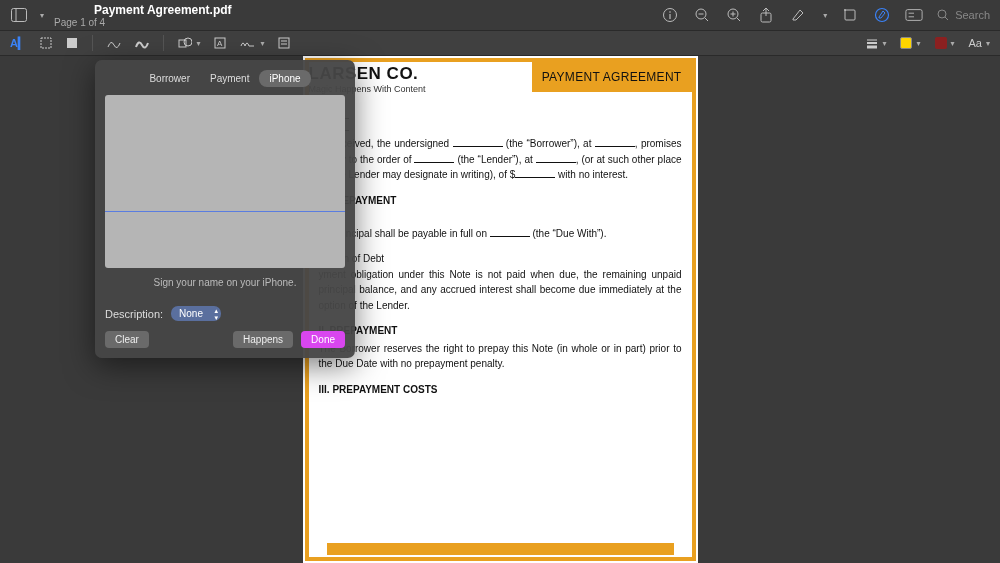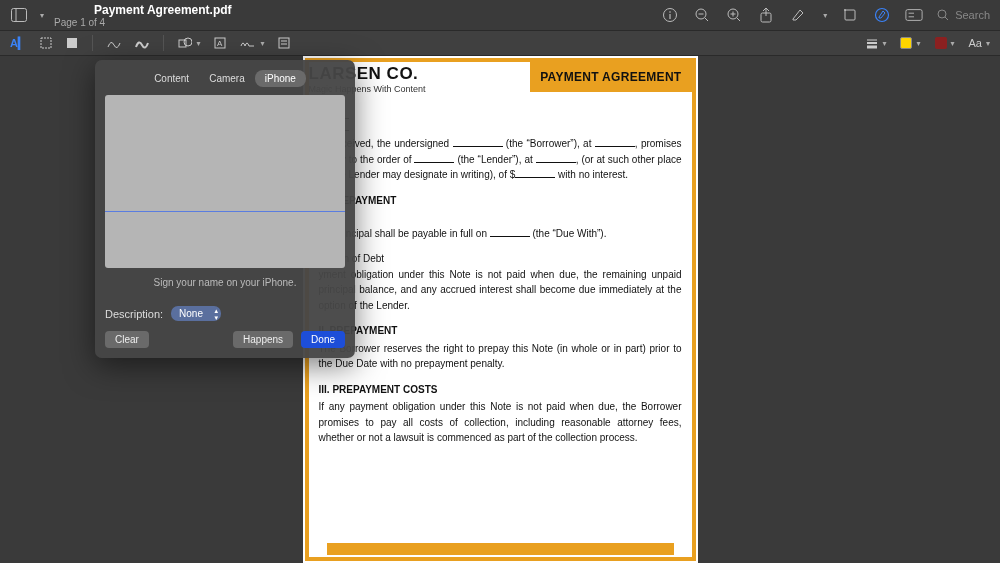--- a/index.html
+++ b/index.html
@@ -25,21 +25,21 @@
   .divider-v { width: 1px; height: 16px; background: #555; }
 
   
   .doc-area { position: absolute; top: 56px; left: 0; right: 0; bottom: 0; background: #3a3a3a; display: flex; justify-content: center; }
   .page { width: 395px; background: #fff; position: relative; padding: 2px; }
   .page-border { border: 4px solid #e9a020; height: 100%; position: relative; overflow: hidden; }
   .page-header { display: flex; align-items: flex-start; }
   .company { padding: 2px 0 6px 0; flex: 1; }
   .company h1 { font-size: 17px; font-weight: 800; letter-spacing: 0.5px; color: #111; }
   .company .tag { font-size: 9px; color: #333; }
-  .pa-badge { background: #e9a020; color: #111; font-weight: 700; font-size: 12px; padding: 8px 10px; letter-spacing: 0.3px; }
+  .pa-badge { background: #e9a020; color: #111; font-weight: 400; font-size: 12px; padding: 8px 10px; letter-spacing: 0.3px; }
   .page-body { padding: 8px 10px; font-size: 10px; color: #111; line-height: 1.55; text-align: justify; }
   .page-body p { margin-bottom: 10px; }
   .page-body h3 { font-size: 10px; margin-bottom: 2px; font-weight: 700; }
   .sub { font-size: 10px; }
   .blank-line { display: inline-block; border-bottom: 1px solid #111; height: 9px; }
   .bl-30 { width: 30px; } .bl-40 { width: 40px; } .bl-50 { width: 50px; }
   .footer-bar { position: absolute; bottom: 2px; left: 18px; right: 18px; height: 12px; background: #e9a020; }
 
   
   .sig-panel { position: absolute; top: 60px; left: 95px; width: 260px; background: rgba(70,70,70,0.96); border-radius: 7px; box-shadow: 0 8px 30px rgba(0,0,0,0.5); padding: 10px 10px 10px 10px; color: #ddd; font-size: 11px; }
@@ -49,21 +49,21 @@
   .seg-item.active { background: #6a6a6a; border-radius: 8px; color: #fff; }
   .sig-canvas { width: 100%; height: 173px; background: #b5b5b5; border-radius: 3px; position: relative; overflow: hidden; }
   .sig-line { position: absolute; left: 0; right: 0; top: 116px; height: 1px; background: #5a7de0; }
   .sig-caption { text-align: center; color: #bbb; font-size: 10px; margin: 9px 0 18px 0; }
   .sig-row { display: flex; align-items: center; gap: 8px; margin-bottom: 10px; }
   .sig-select { background: #5a6f9e; color: #fff; font-size: 10px; padding: 2px 18px 2px 8px; border-radius: 7px; position: relative; }
   .sig-select::after { content: ""; position: absolute; right: 4px; top: 3px; width: 8px; height: 8px; }
   .sel-arrows { position: absolute; right: 3px; top: 1px; font-size: 7px; line-height: 7px; color: #fff; display: flex; flex-direction: column; }
   .sig-buttons { display: flex; justify-content: space-between; align-items: flex-start; }
   .btn { background: #6a6a6a; color: #eee; font-size: 10px; padding: 3px 10px; border-radius: 4px; }
-  .btn.primary { background: #1d4ed8; color: #fff; }
+  .btn.primary { background: #d946ef; color: #fff; }
   .btn-group { display: flex; gap: 8px; }
 
   .chev { font-size: 8px; margin-left: 2px; color: #aaa; }
   svg { display: block; }
 </style>
 </head>
 <body>
 
 <div class="titlebar">
   <div class="left">
@@ -234,32 +234,31 @@
           <span>ue received, the undersigned </span><span class="blank-line bl-50"></span><span> (the “Borrower”), at </span><span class="blank-line bl-40"></span><span>, promises to pay to the order of </span><span class="blank-line bl-40"></span><span> (the “Lender”), at </span><span class="blank-line bl-40"></span><span>, (or at such other place as the Lender may designate in writing), </span><span>of $</span><span class="blank-line bl-40"></span><span> with no interest.</span>
         </p>
         <h3>OF REPAYMENT</h3>
         <div class="sub">nts</div>
         <p><span>aid principal shall be payable in full on </span><span class="blank-line bl-40"></span><span> (the “Due With”).</span></p>
         <div class="sub">eration of Debt</div>
         <p>yment obligation under this Note is not paid when due, the remaining unpaid principal balance, and any accrued interest shall become due immediately at the option of the Lender.</p>
         <h3>II. PREPAYMENT</h3>
         <p>The Borrower reserves the right to prepay this Note (in whole or in part) prior to the Due Date with no prepayment penalty.</p>
         <h3>III. PREPAYMENT COSTS</h3>
-        <p>If any payment obligation under this Note is not paid when due, the Borrower promises to pay all costs of collection, including reasonable attorney fees, whether or not a lawsuit is commenced as part of the collection process.</p>
       </div>
       <div class="footer-bar"></div>
     </div>
   </div>
 </div>
 
 <div class="sig-panel">
   <div class="sig-tabs">
     <div class="seg">
-      <div class="seg-item">Content</div>
-      <div class="seg-item">Camera</div>
+      <div class="seg-item">Borrower</div>
+      <div class="seg-item">Payment</div>
       <div class="seg-item active">iPhone</div>
     </div>
   </div>
   <div class="sig-canvas">
     <div class="sig-line"></div>
   </div>
   <div class="sig-caption">Sign your name on your iPhone.</div>
   <div class="sig-row">
     <span>Description:</span>
     <span class="sig-select">

